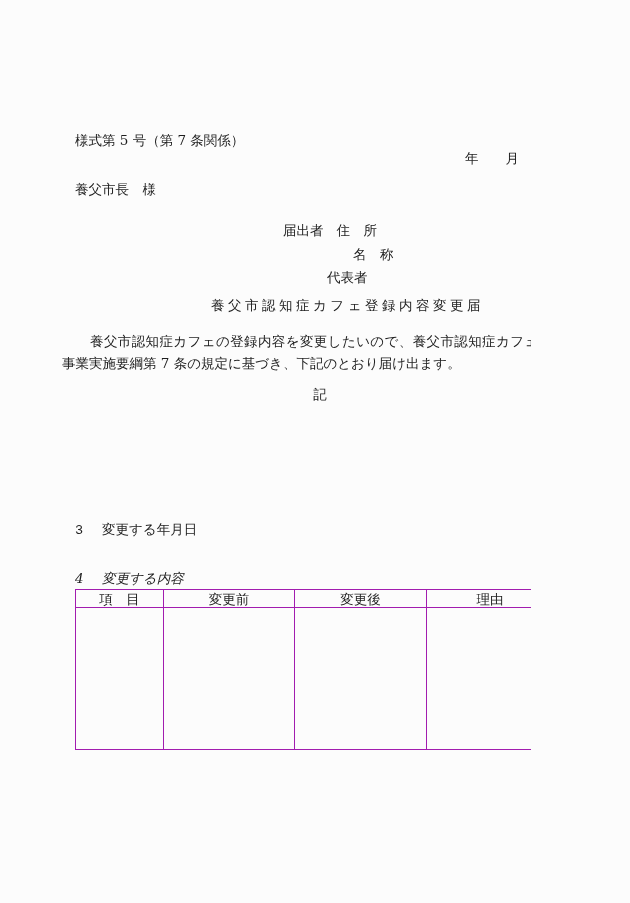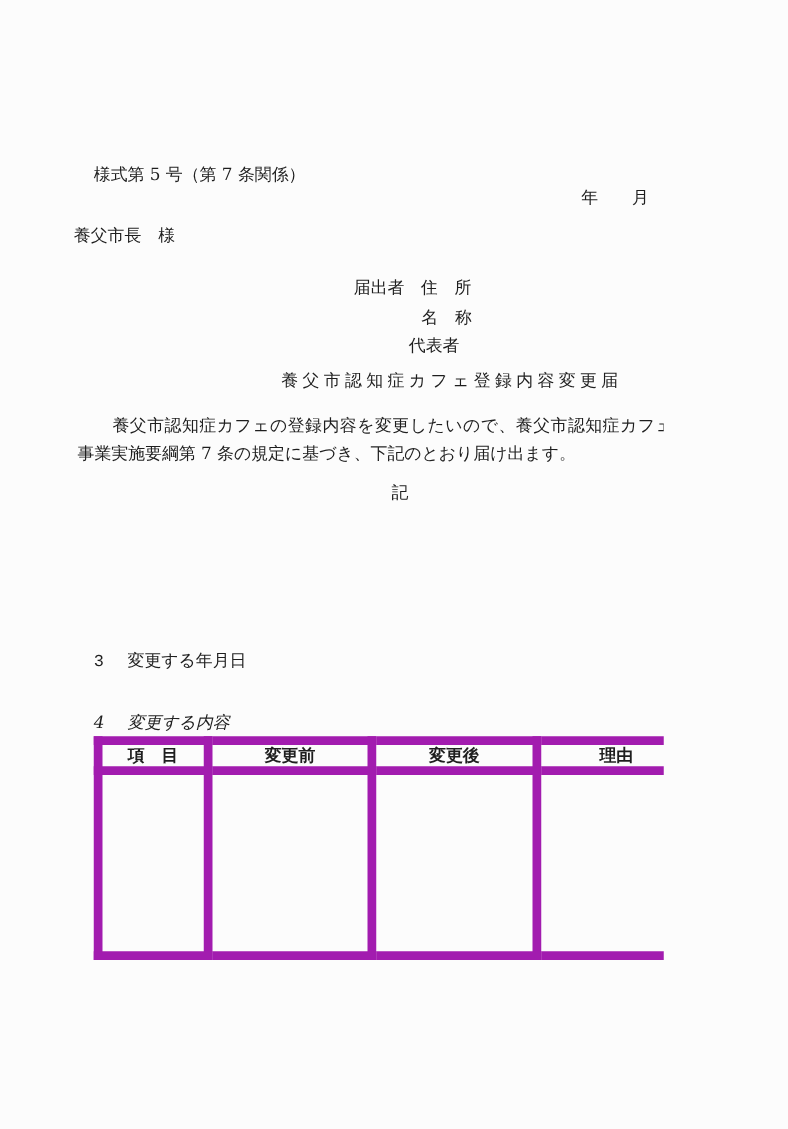--- a/index.html
+++ b/index.html
@@ -15,28 +15,28 @@
     color: #1e1e1e;
     font-family: "DejaVu Serif", "Liberation Serif", serif;
     font-size: 13.5px;
     line-height: 16px;
     overflow: hidden;
   }
   .abs { position: absolute; white-space: nowrap; }
 
   .form-number { left: 75px; top: 132px; }
   .date-line   { left: 465px; top: 150px; }
-  .addressee   { left: 59px; top: 181px; text-align: center; }
+  .addressee   { left: 75px; top: 181px; text-align: center; }
 
   .notifier { left: 283px; top: 219px; line-height: 23.5px; }
   .notifier-line .field-label { margin-left: 13px; }
-  .notifier-line.indent-name { margin-left: 54px; }
+  .notifier-line.indent-name { margin-left: 70px; }
   .notifier-line.indent-rep  { margin-left: 44px; }
 
-  .doc-title { left: 225px; top: 297px; letter-spacing: 3.5px; }
+  .doc-title { left: 211px; top: 297px; letter-spacing: 3.5px; }
 
   .paragraph {
     left: 62px; top: 330px; width: 504px;
     white-space: normal;
     line-height: 22px;
     text-indent: 28px;
     text-align: justify;
   }
 
   .record-marker { left: 0; top: 386px; width: 630px; text-align: center; padding-left: 10px; box-sizing: border-box; }
@@ -55,22 +55,22 @@
     border-collapse: collapse;
     table-layout: fixed;
     font-size: 13.5px;
     color: #1e1e1e;
   }
   .change-table col.c0 { width: 88px; }
   .change-table col.c1 { width: 131px; }
   .change-table col.c2 { width: 132px; }
   .change-table col.c3 { width: 127px; }
   .change-table th, .change-table td {
-    border: 7px solid #a21caf;
-    font-weight: bold;
+    border: 1px solid #a21caf;
+    font-weight: normal;
     padding: 0;
   }
   .change-table th {
     height: 17px;
     text-align: center;
     vertical-align: middle;
   }
   .change-table td {
     height: 141px;
     vertical-align: top;

